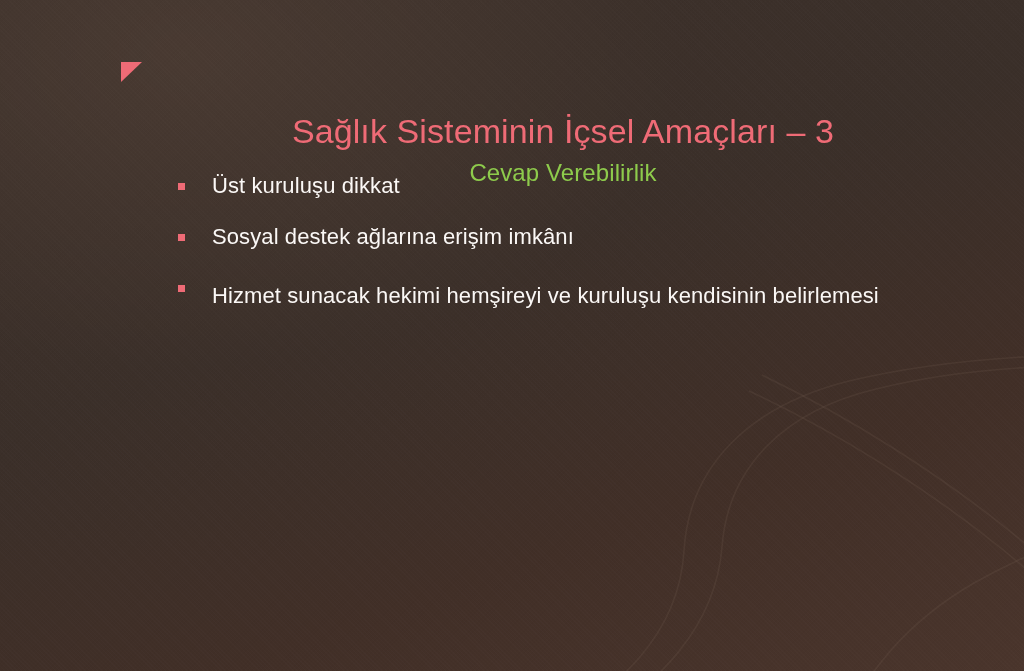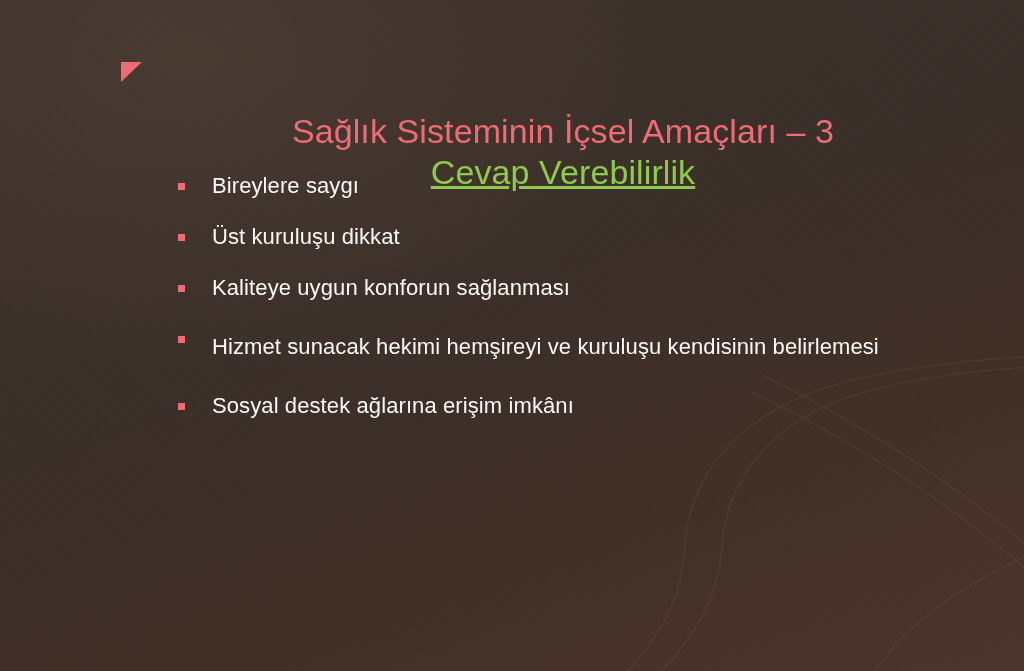--- a/index.html
+++ b/index.html
@@ -61,26 +61,25 @@
     margin-top: 37px;
   }
   #title-main {
     font-size: 34px;
     line-height: 41px;
     color: #ef6b76;
     letter-spacing: 0.1px;
     white-space: nowrap;
   }
   #title-sub {
-    font-size: 34px;
+    font-size: 24px;
     line-height: 41px;
     color: #8ecb4c;
     letter-spacing: 0.1px;
     white-space: nowrap;
-    text-decoration: underline;
   }
 
   #bullet-list {
     position: absolute;
     left: 178px;
     top: 172px;
     width: 790px;
   }
   .bullet-row {
     display: flex;
@@ -126,33 +125,25 @@
   <div id="corner-triangle"></div>
 
   <div id="title-block">
     <div id="title-main">Sağlık Sisteminin İçsel Amaçları – 3</div>
     <div id="title-sub">Cevap Verebilirlik</div>
   </div>
 
   <div id="bullet-list">
     <div class="bullet-row">
       <span class="bullet-marker"></span>
-      <span class="bullet-text">Bireylere saygı</span>
-    </div>
-    <div class="bullet-row">
-      <span class="bullet-marker"></span>
       <span class="bullet-text">Üst kuruluşu dikkat</span>
     </div>
     <div class="bullet-row">
       <span class="bullet-marker"></span>
-      <span class="bullet-text">Kaliteye uygun konforun sağlanması</span>
+      <span class="bullet-text">Sosyal destek ağlarına erişim imkânı</span>
     </div>
     <div class="bullet-row multiline">
       <span class="bullet-marker"></span>
       <span class="bullet-text">Hizmet sunacak hekimi hemşireyi ve kuruluşu kendisinin belirlemesi</span>
-    </div>
-    <div class="bullet-row">
-      <span class="bullet-marker"></span>
-      <span class="bullet-text">Sosyal destek ağlarına erişim imkânı</span>
     </div>
   </div>
 
 </div>
 
 </body></html>

